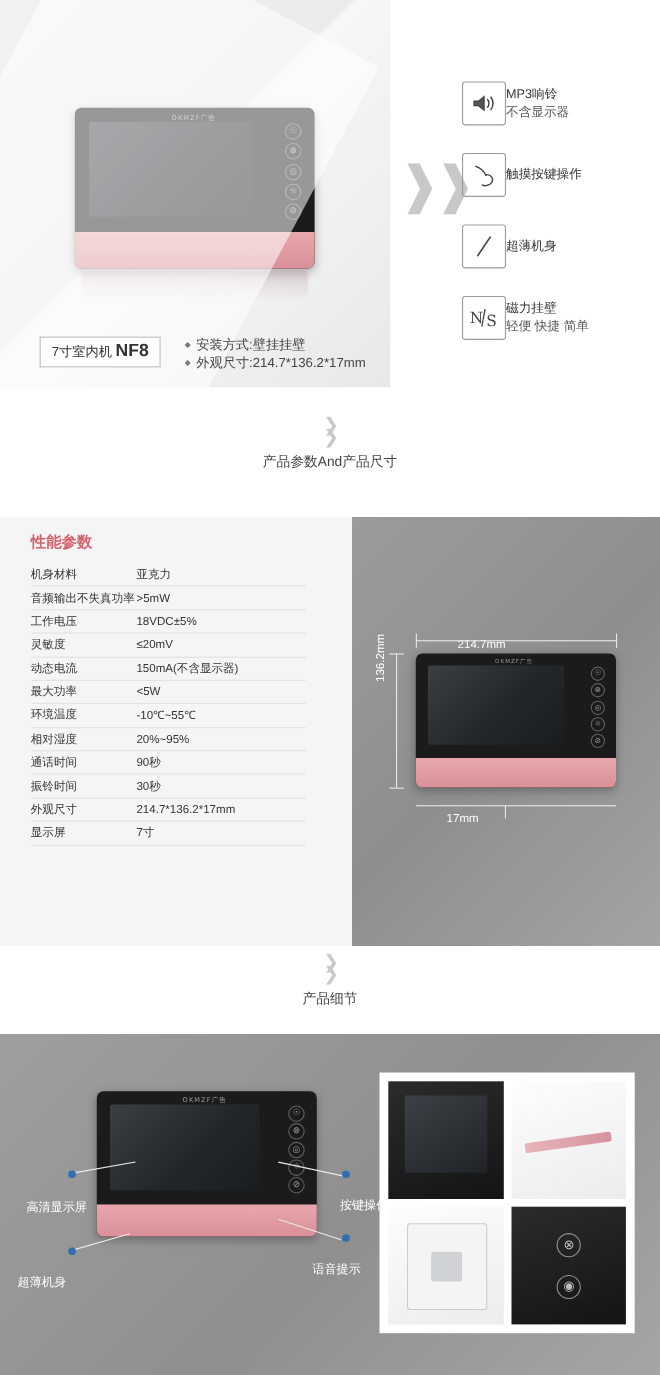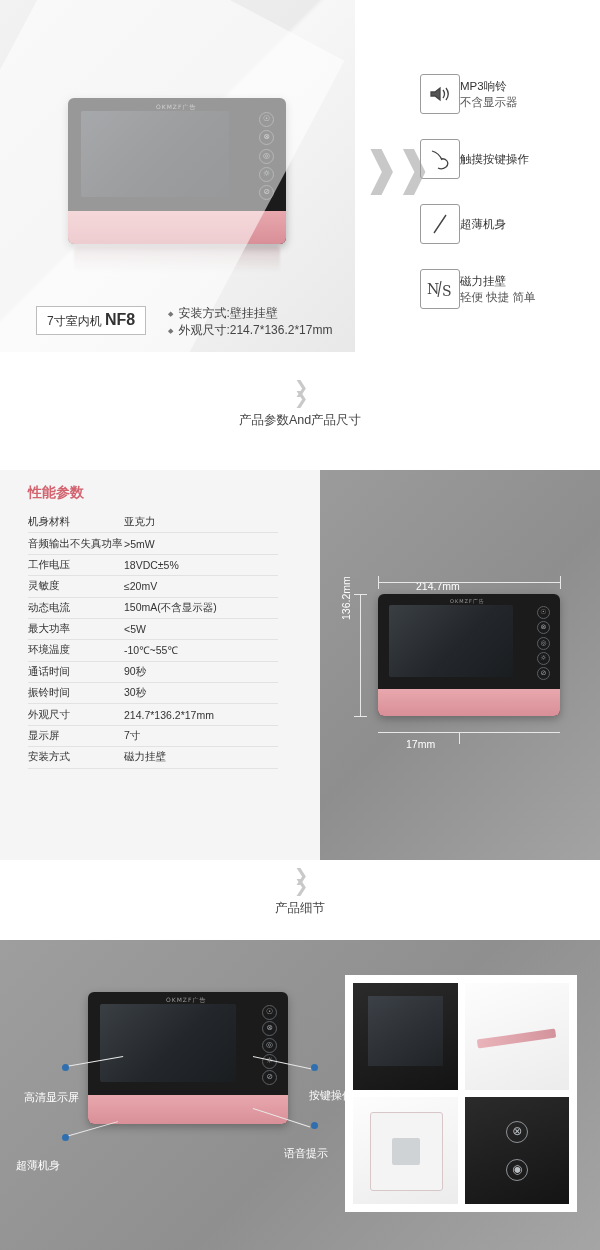--- a/index.html
+++ b/index.html
@@ -488,38 +488,38 @@
           </tr>
         <tr>
             <td class="k">最大功率</td>
             <td class="v">&lt;5W</td>
           </tr>
         <tr>
             <td class="k">环境温度</td>
             <td class="v">-10℃~55℃</td>
           </tr>
         <tr>
+            <td class="k">相对湿度</td>
+            <td class="v">20%~95%</td>
+          </tr>
+        <tr>
             <td class="k">通话时间</td>
             <td class="v">90秒</td>
           </tr>
         <tr>
             <td class="k">振铃时间</td>
             <td class="v">30秒</td>
           </tr>
         <tr>
             <td class="k">外观尺寸</td>
             <td class="v">214.7*136.2*17mm</td>
           </tr>
         <tr>
             <td class="k">显示屏</td>
             <td class="v">7寸</td>
-          </tr>
-        <tr>
-            <td class="k">安装方式</td>
-            <td class="v">磁力挂壁</td>
           </tr>
       </tbody>
     </table>
   </div>
 
   <div class="params-right">
 
     <div class="dimlabel" style="left:96px; top:90px;margin-top:20px;">214.7mm</div>
     <div class="dimline" style="left:58px; top:112px; width:182px; height:1px;"></div>
     <div class="dimline" style="left:58px; top:106px; width:1px; height:13px;"></div>

